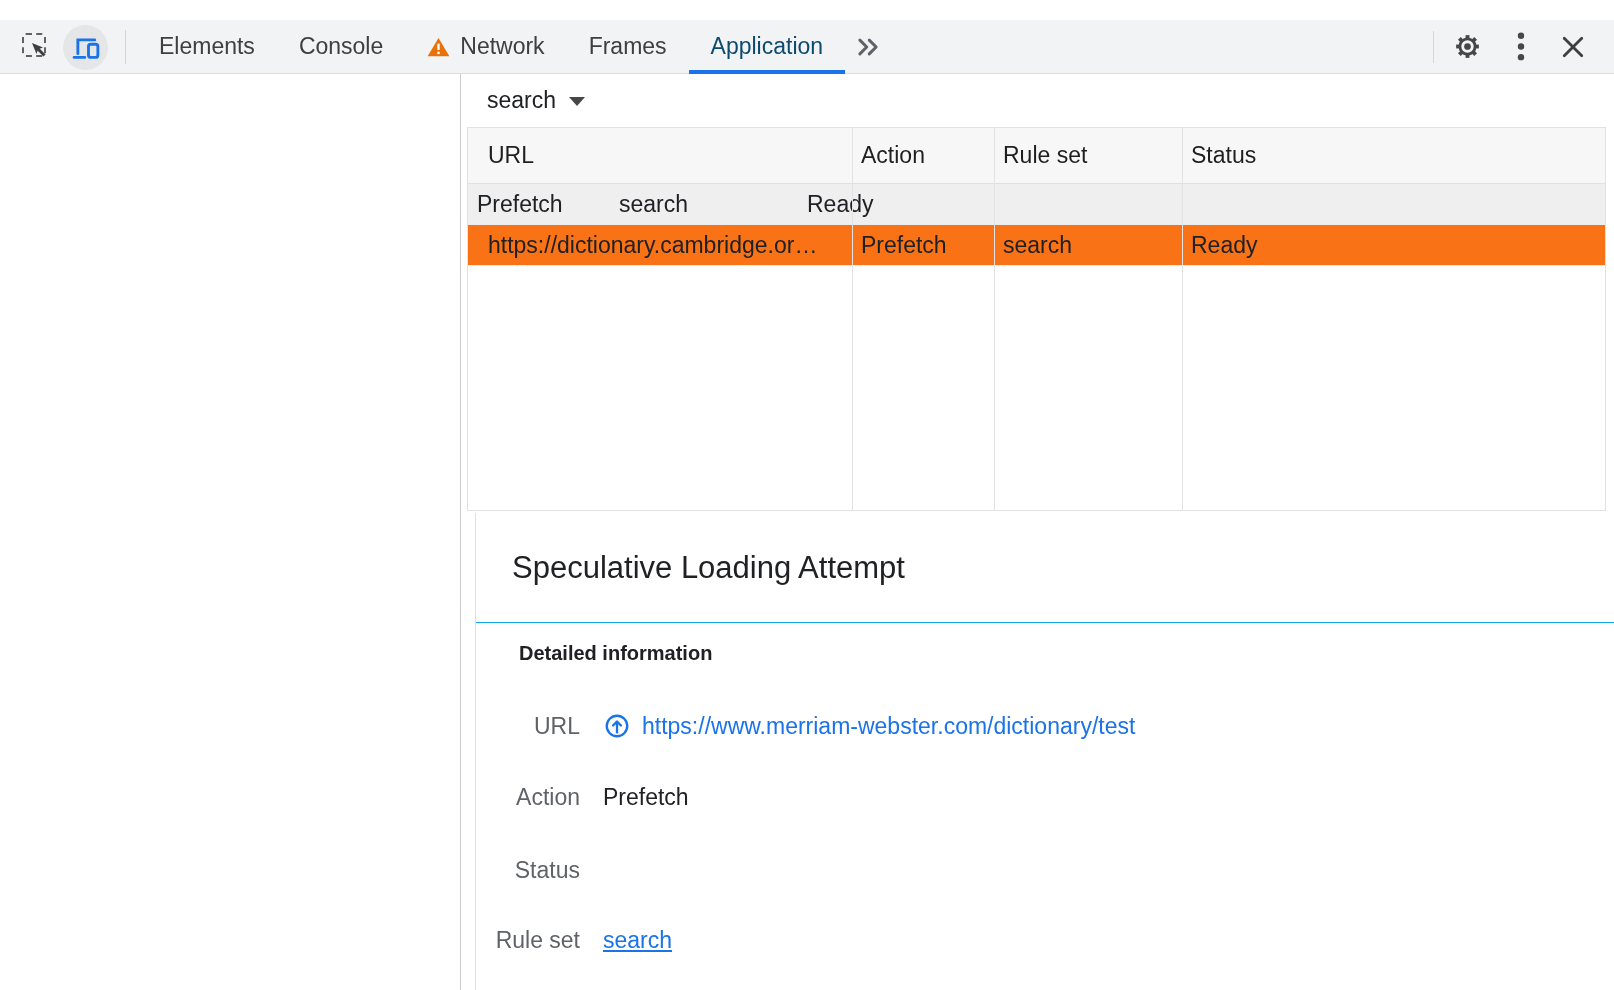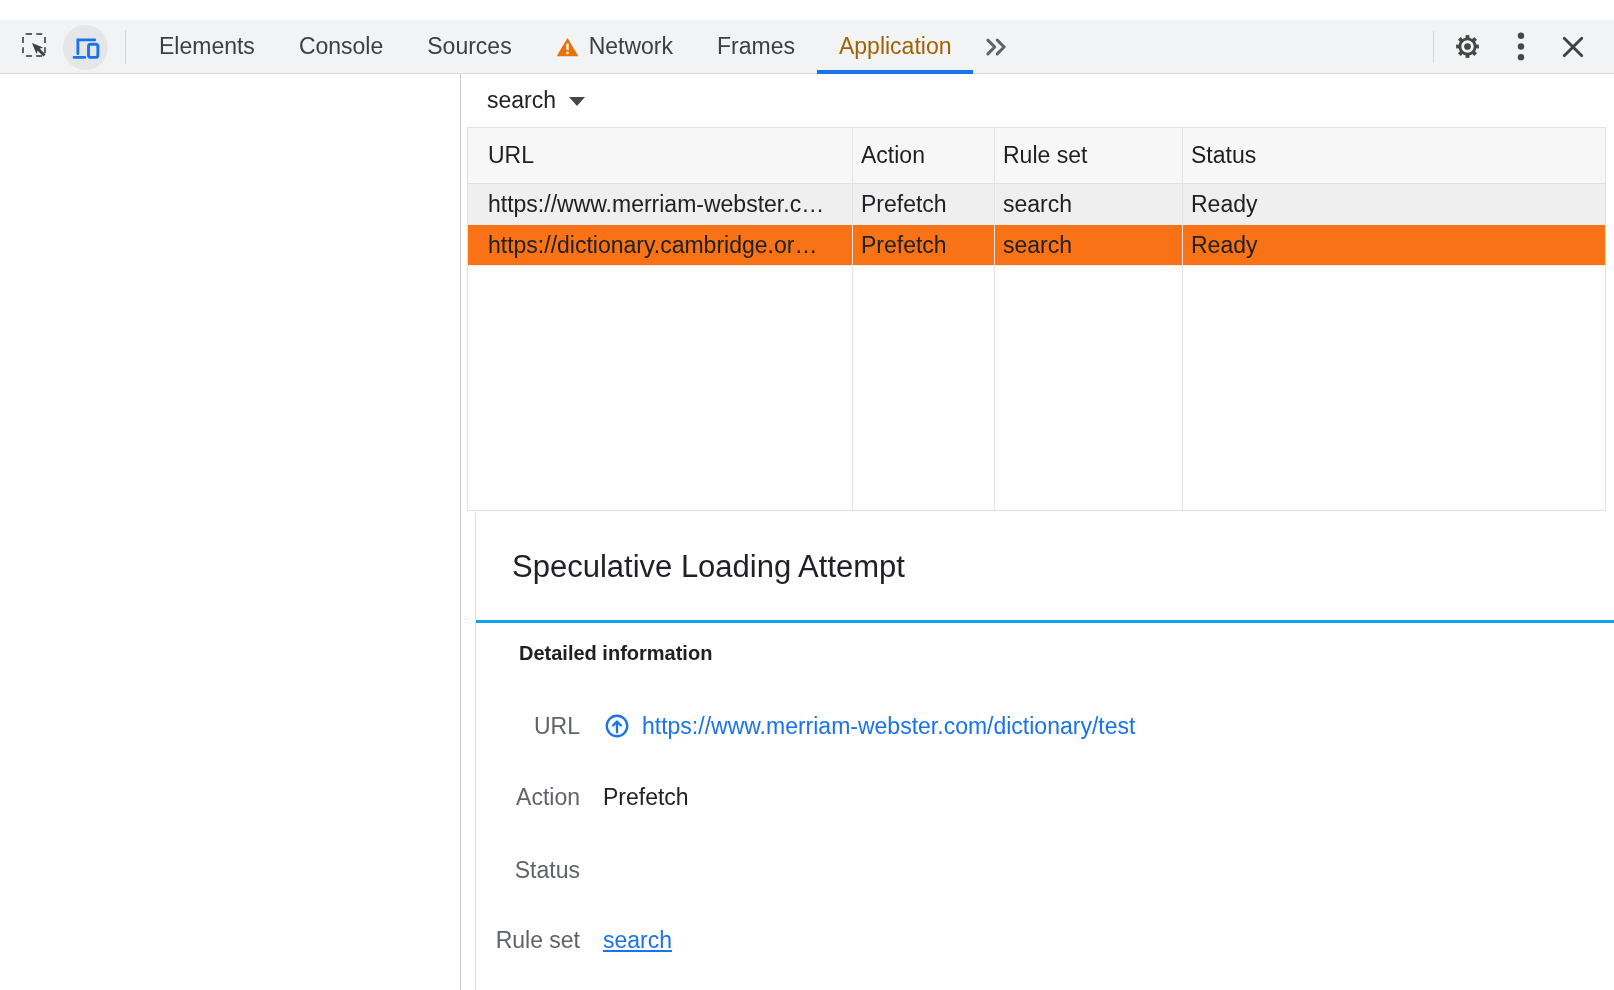--- a/index.html
+++ b/index.html
@@ -13,21 +13,21 @@
   .inspect-btn { position:absolute; left:20px; top:10px; width:36px; height:36px; }
   .insq { position:absolute; left:2px; top:3px; width:24px; height:24px;
     border:2.5px dashed #5f6368; border-radius:4px; }
   .inspect-btn svg { position:absolute; left:10px; top:11px; }
   .device-btn { position:absolute; left:63px; top:5px; width:45px; height:45px;
     border-radius:50%; background:#e4e6e8; display:flex; align-items:center; justify-content:center; }
   .tdiv { position:absolute; left:125px; top:10px; width:1px; height:34px; background:#d5d7d9; }
   .tabs { position:absolute; left:137px; top:0; height:53px; display:flex; align-items:stretch; }
   .tab { position:relative; padding:0 22px; display:flex; align-items:center; gap:10px;
     font-size:23px; color:#3c4043; white-space:nowrap; cursor:default; }
-  .tab.active { color:#a16207; }
+  .tab.active { color:#0c4a6e; }
   .tab.active::after { content:""; position:absolute; left:0; right:0; bottom:-1px; height:4px; background:#1a73e8; }
   .more-tabs { padding:0 8px; display:flex; align-items:center; }
   .right-ctl { position:absolute; top:0; height:53px; display:flex; align-items:center; }
   .rdiv { position:absolute; left:1433px; top:11px; width:1px; height:32px; background:#d5d7d9; }
 
   
   .sidebar { position:absolute; left:0; top:54px; width:460px; bottom:8px; background:#fff; z-index:1; }
   .vdiv { position:absolute; left:460px; top:54px; bottom:8px; width:1px; background:#cccccc; z-index:2; }
   .srow { position:absolute; left:0; width:452px; height:43px; font-size:23px; color:#202124; }
   .srow .lbl { position:absolute; left:99px; top:50%; transform:translateY(-50%); white-space:nowrap; }
@@ -59,21 +59,21 @@
   .gr.alt { background:#f97316; }
   .gc { font-size:23px; color:#202124; white-space:nowrap; overflow:hidden; }
   .c1 { width:384px; padding-left:20px; }
   .c2 { width:142px; padding-left:9px; }
   .c3 { width:188px; padding-left:9px; }
   .c4 { flex:1; padding-left:9px; }
   .ghead .gc { color:#1f1f1f; }
 
   .report { position:absolute; left:475px; top:493px; width:1139px; height:484px;
     border-left:1px solid #e0e0e0; background:#fff; }
-  .rtitle { height:110px; border-bottom:3px solid #0ea5e9; display:flex; align-items:center;
+  .rtitle { height:110px; border-bottom:1px solid #0ea5e9; display:flex; align-items:center;
     padding-left:36px; font-size:31px; color:#202124; }
   .sect-h { position:absolute; left:44px; top:622px; font-size:20px; font-weight:bold; color:#202124; }
   .frow { position:absolute; display:flex; align-items:center; height:36px; }
   .frow .flab { width:105px; text-align:right; font-size:23px; color:#5f6368; flex:0 0 auto; }
   .frow .fval { margin-left:23px; font-size:23px; color:#202124; display:flex; align-items:center; gap:11px; }
   .link { color:#1a73e8; text-decoration:none; }
   .link.ul { text-decoration:underline; }
 
   .statusbar { position:absolute; left:0; right:0; top:982px; height:8px;
     background:#ececec; border-top:1px solid #d8d8d8; z-index:5; }
@@ -166,23 +166,20 @@
     <div class="tdiv"></div>
 
     <div class="tabs">
       <div class="tab">
           <span>Elements</span>
         </div>
       <div class="tab">
           <span>Console</span>
         </div>
       <div class="tab">
-          <span>Sources</span>
-        </div>
-      <div class="tab">
         <svg width="23" height="20" viewBox="0 0 22 19">
           <path d="M11 0.8 21.4 18.4H0.6z" fill="#e8710a"></path>
           <rect x="9.9" y="6.3" width="2.2" height="6" fill="#ffffff"></rect>
           <rect x="9.9" y="14" width="2.2" height="2.3" fill="#ffffff"></rect>
         </svg>
         <span>Network</span>
       </div>
       <div class="tab">
           <span>Frames</span>
         </div>
@@ -388,21 +385,20 @@
     <div class="gvline" style="left:384px;"></div>
     <div class="gvline" style="left:526px;"></div>
     <div class="gvline" style="left:714px;"></div>
     <div class="ghead">
       <div class="gc c1">URL</div>
       <div class="gc c2">Action</div>
       <div class="gc c3">Rule set</div>
       <div class="gc c4">Status</div>
     </div>
     <div class="gr sel">
-      <div class="gc c1">https://www.merriam-webster.c…</div>
       <div class="gc c2">Prefetch</div>
       <div class="gc c3">search</div>
       <div class="gc c4">Ready</div>
     </div>
     <div class="gr alt">
       <div class="gc c1">https://dictionary.cambridge.or…</div>
       <div class="gc c2">Prefetch</div>
       <div class="gc c3">search</div>
       <div class="gc c4">Ready</div>
     </div>

